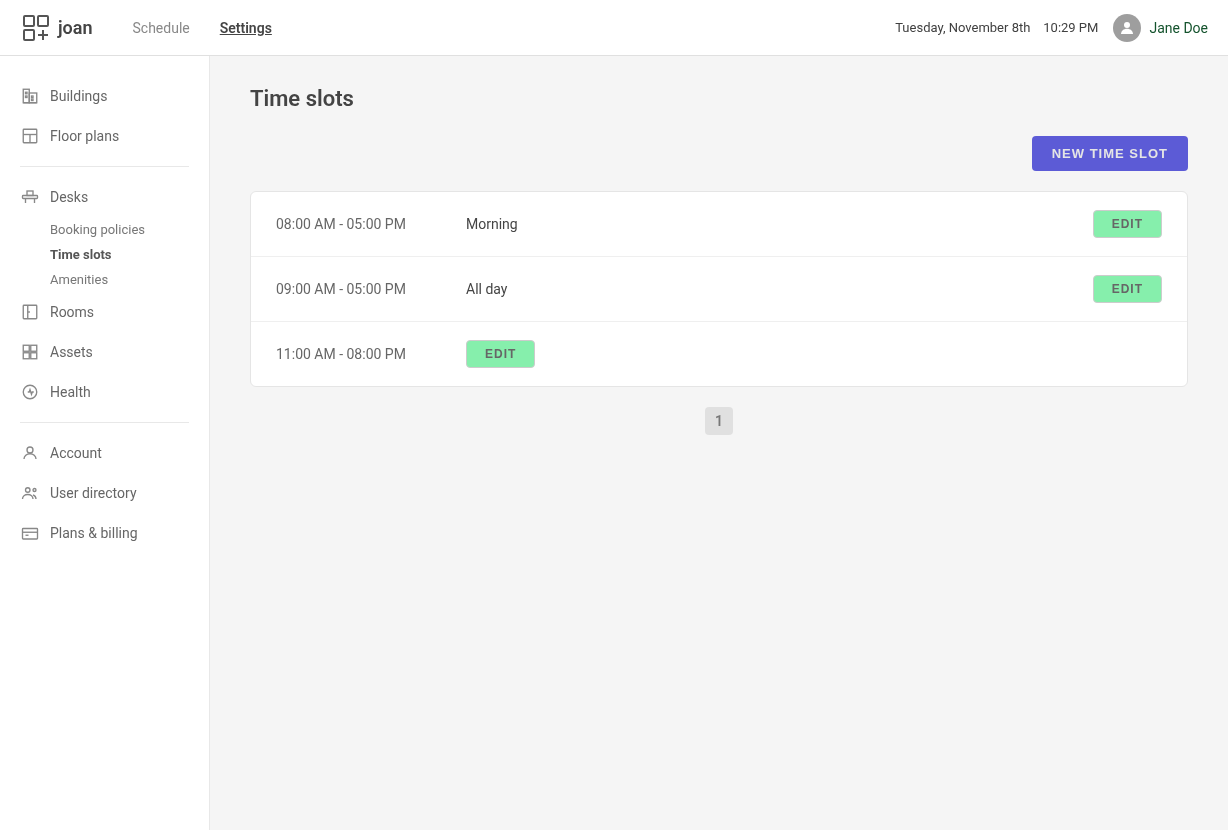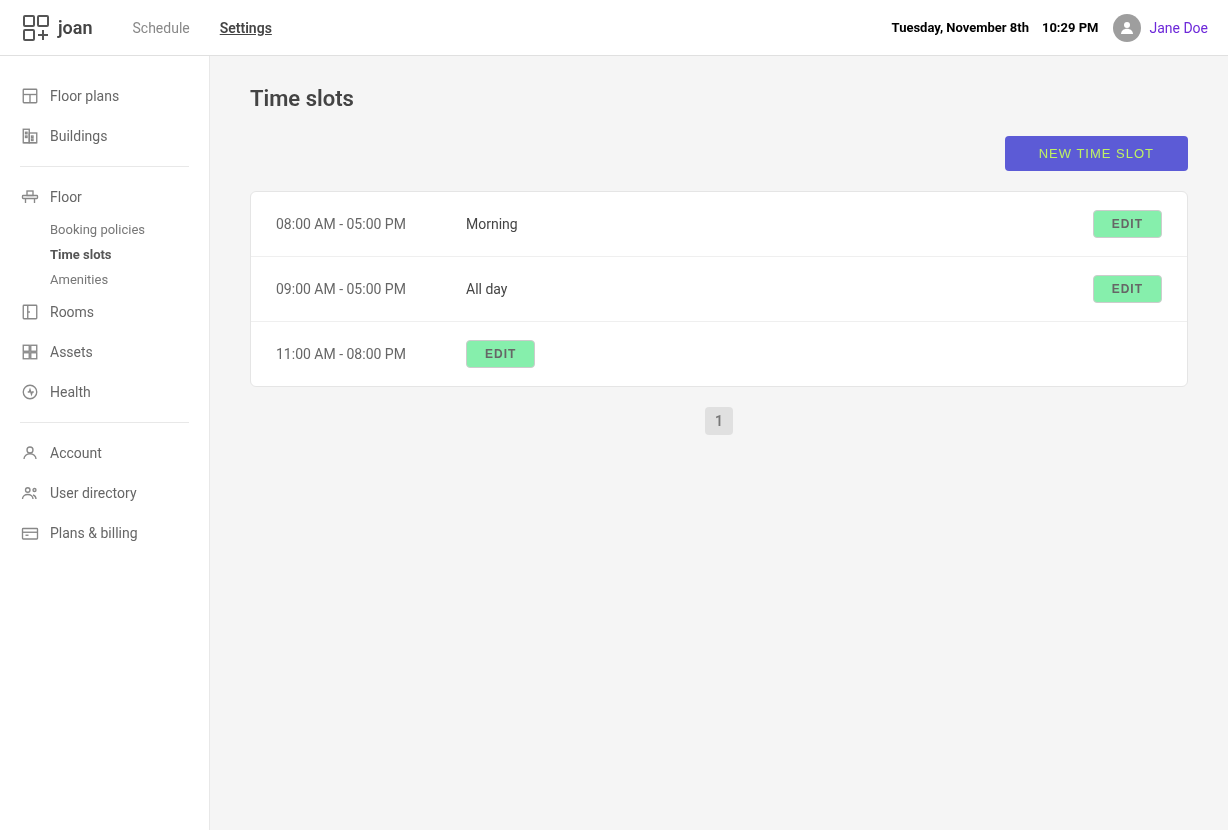--- a/index.html
+++ b/index.html
@@ -56,29 +56,28 @@
       font-weight: 600;
       text-decoration: underline;
     }
     .topnav-right {
       display: flex;
       align-items: center;
       gap: 15px;
     }
     .datetime {
       font-size: 13px;
-      color: #000000;
-      font-weight: bold;
+      color: #404040;
     }
     .user-info {
       display: flex;
       align-items: center;
       gap: 8px;
       font-size: 14px;
-      color: #6d28d9;
+      color: #14532d;
     }
     .user-avatar {
       width: 28px;
       height: 28px;
       background: #9e9e9e;
       border-radius: 50%;
       display: flex;
       align-items: center;
       justify-content: center;
       color: white;
@@ -160,25 +159,25 @@
     }
 
     .toolbar {
       display: flex;
       justify-content: flex-end;
       margin-bottom: 20px;
     }
 
     .btn-new-timeslot {
       background: #5c5bd6;
-      color: #bef264;
+      color: #e5e5e5;
       border: none;
-      padding: 10px 34px;
+      padding: 10px 20px;
       font-size: 13px;
-      font-weight: 400;
+      font-weight: 700;
       letter-spacing: 1px;
       border-radius: 4px;
       cursor: pointer;
       text-transform: uppercase;
     }
 
     .timeslot-list {
       background: #fff;
       border-radius: 6px;
       overflow: hidden;
@@ -279,56 +278,56 @@
   </div>
 </nav>
 
 <div class="main-layout">
 
   <aside class="sidebar">
     <div class="sidebar-group">
       <div class="sidebar-item">
         <span class="item-icon">
           <svg width="18" height="18" viewBox="0 0 24 24" fill="none" stroke="#888" stroke-width="1.8">
-              <rect x="3" y="3" width="18" height="18" rx="1"></rect>
-              <line x1="3" y1="10" x2="21" y2="10"></line>
-              <line x1="12" y1="10" x2="12" y2="21"></line>
-            </svg>
-        </span>
-        <span>Floor plans</span>
-      </div>
-      <div class="sidebar-item">
-        <span class="item-icon">
-          <svg width="18" height="18" viewBox="0 0 24 24" fill="none" stroke="#888" stroke-width="1.8">
               <rect x="3" y="3" width="8" height="18"></rect>
               <rect x="11" y="8" width="10" height="13"></rect>
               <line x1="3" y1="21" x2="21" y2="21"></line>
               <rect x="6" y="7" width="2" height="2"></rect>
               <rect x="6" y="12" width="2" height="2"></rect>
               <rect x="14" y="12" width="2" height="2"></rect>
               <rect x="14" y="16" width="2" height="2"></rect>
             </svg>
         </span>
         <span>Buildings</span>
       </div>
+      <div class="sidebar-item">
+        <span class="item-icon">
+          <svg width="18" height="18" viewBox="0 0 24 24" fill="none" stroke="#888" stroke-width="1.8">
+              <rect x="3" y="3" width="18" height="18" rx="1"></rect>
+              <line x1="3" y1="10" x2="21" y2="10"></line>
+              <line x1="12" y1="10" x2="12" y2="21"></line>
+            </svg>
+        </span>
+        <span>Floor plans</span>
+      </div>
     </div>
 
     <div class="sidebar-divider"></div>
 
     <div class="sidebar-group">
       <div class="sidebar-item">
         <span class="item-icon">
           <svg width="18" height="18" viewBox="0 0 24 24" fill="none" stroke="#888" stroke-width="1.8">
               <rect x="2" y="10" width="20" height="4" rx="1"></rect>
               <line x1="6" y1="14" x2="6" y2="20"></line>
               <line x1="18" y1="14" x2="18" y2="20"></line>
               <rect x="8" y="4" width="8" height="6"></rect>
             </svg>
         </span>
-        <span>Floor</span>
+        <span>Desks</span>
       </div>
       <div class="sidebar-sub">
         <span class="sidebar-sub-item">Booking policies</span>
         <span class="sidebar-sub-item active">Time slots</span>
         <span class="sidebar-sub-item">Amenities</span>
       </div>
       <div class="sidebar-item">
         <span class="item-icon">
           <svg width="18" height="18" viewBox="0 0 24 24" fill="none" stroke="#888" stroke-width="1.8">
               <rect x="3" y="3" width="18" height="18" rx="1"></rect>

